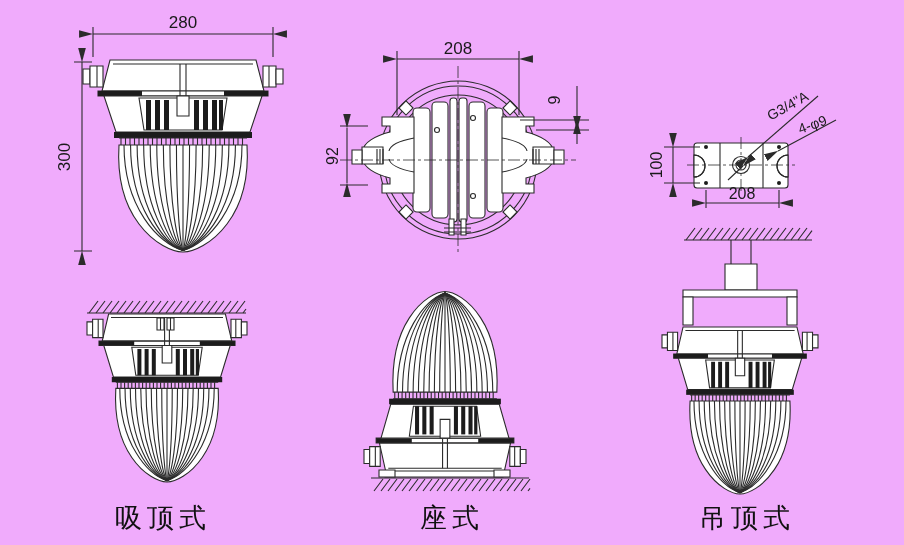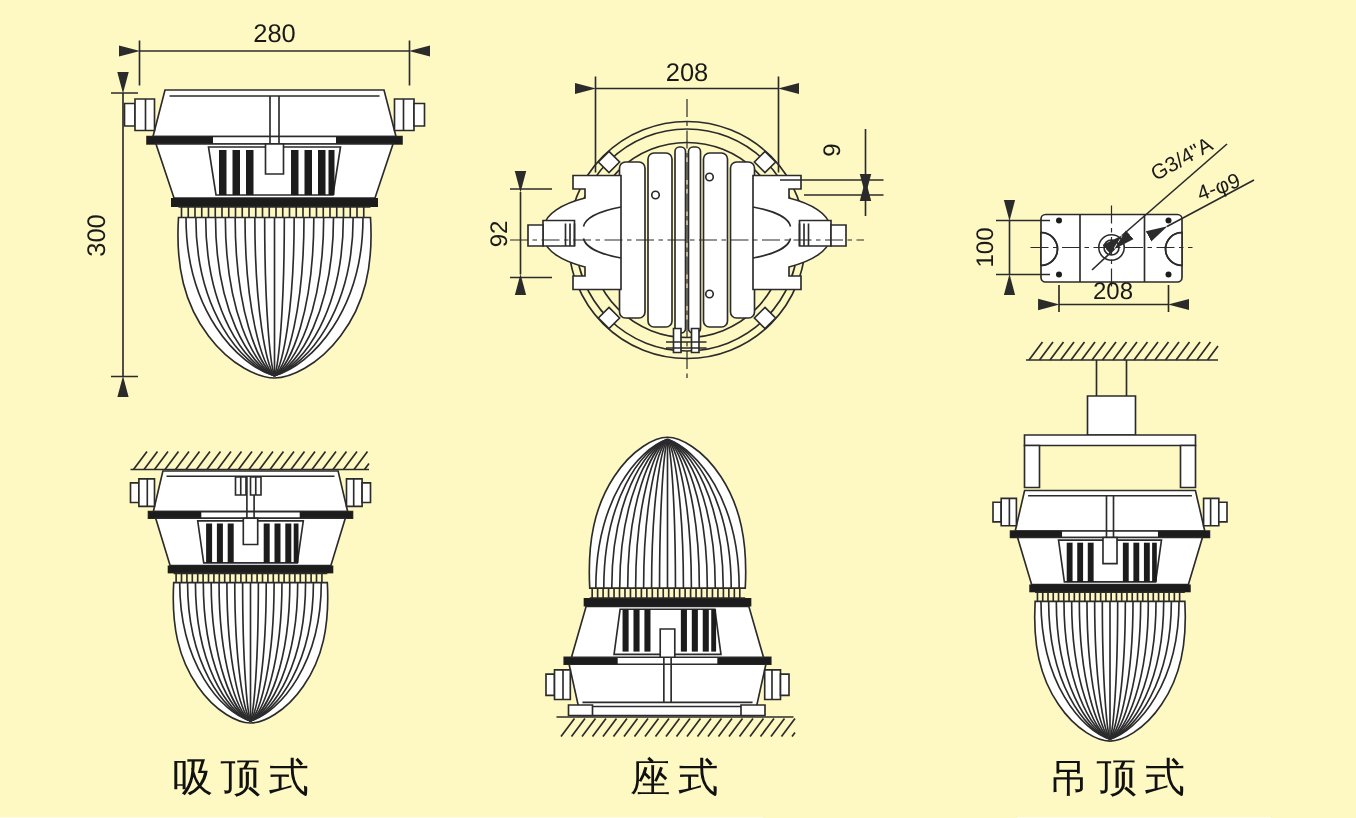--- a/index.html
+++ b/index.html
@@ -1,16 +1,16 @@
 <!DOCTYPE html>
 <html><head>
 <meta charset="utf-8">
 <style>
   html,body{margin:0;padding:0;background:#fff}
-  .canvas{position:relative;width:904px;height:545px;background:#fef9c3;overflow:hidden;
+  .canvas{position:relative;width:904px;height:545px;background:#f0abfc;overflow:hidden;
           font-family:"Liberation Sans",sans-serif}
   svg{display:block}
   #dwg *{stroke:#2b2b2b;stroke-width:1.1;fill:none;vector-effect:non-scaling-stroke}
   #dwg .wf{fill:#fff}
   #dwg .blk{fill:#1c1c1c;stroke:none}
   #dwg .dim{stroke-width:.9}
   #dwg .cl{stroke-width:.8;stroke-dasharray:12 3 3 3}
   #dwg .thin{stroke-width:.85}
   #dwg text{stroke:none;fill:#1a1a1a;font-family:"Liberation Sans",sans-serif}
   #dwg .dt{font-size:16px}

